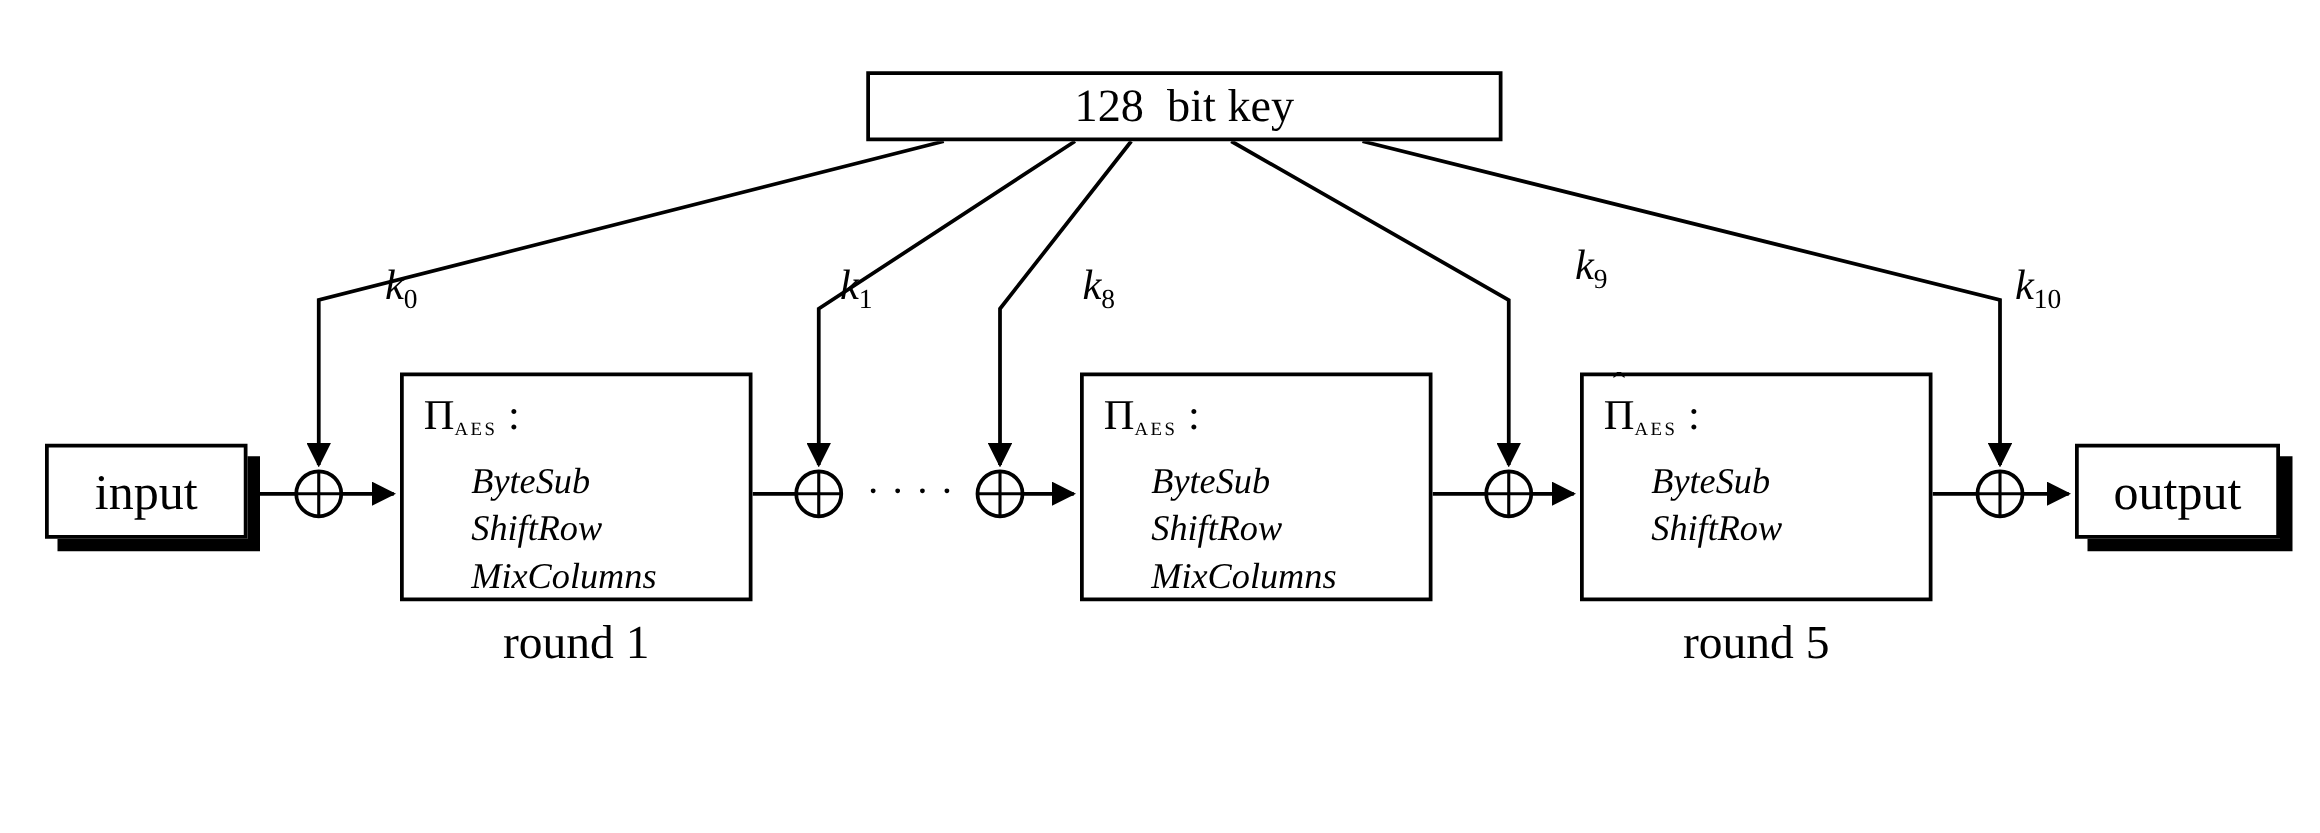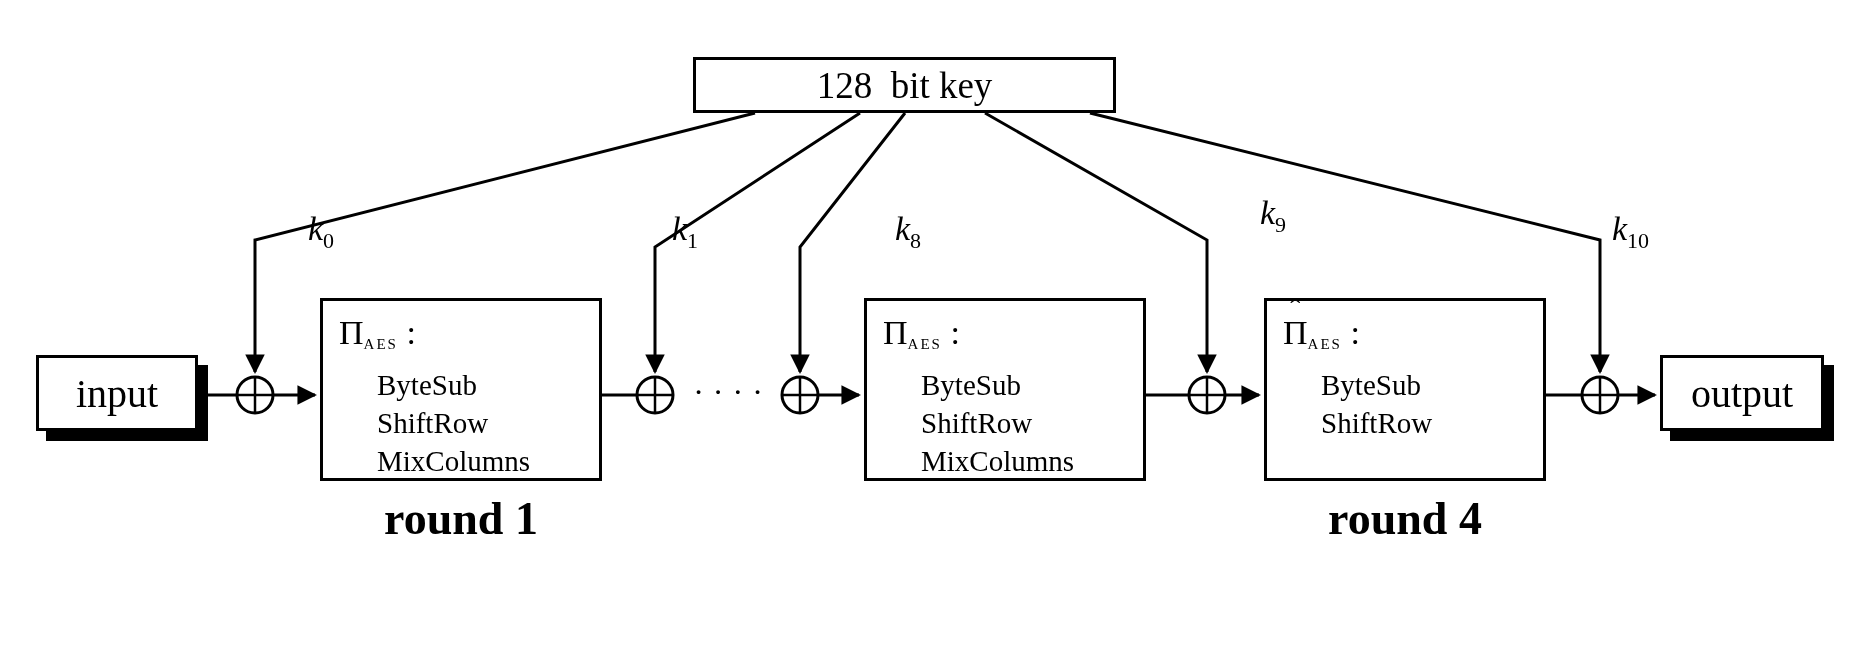--- a/index.html
+++ b/index.html
@@ -16,21 +16,21 @@
   .svg-layer { position: absolute; left: 0; top: 0; width: 1856px; height: 666px; }
 
   .box {
     position: absolute;
     border: 3px solid #000;
     background: #fff;
     display: flex;
     align-items: center;
     justify-content: center;
   }
-  .key-box { left: 693px; top: 57px; width: 423px; height: 56px; font-size: 37px; }
+  .key-box { left: 693px; top: 57px; width: 509px; height: 56px; font-size: 37px; }
   .io-box  { font-size: 40px; box-shadow: 10px 10px 0 0 #000; }
   .input-box  { left: 36px;  top: 355px; width: 162px; height: 76px; }
   .output-box { left: 1660px; top: 355px; width: 164px; height: 76px; }
 
   .round-box {
     position: absolute;
     top: 298px;
     width: 282px;
     height: 183px;
     border: 3px solid #000;
@@ -41,39 +41,38 @@
   .round-9  { left: 864px; }
   .round-10 { left: 1264px; }
 
   .pi-line { font-size: 34px; line-height: 44px; white-space: nowrap; }
   .pi-wrap { position: relative; display: inline-block; }
   .hat {
     position: absolute; left: 50%; transform: translateX(-50%);
     top: -17px; font-size: 30px; line-height: 30px;
   }
   .pi-sub { font-size: 15px; vertical-align: -5px; letter-spacing: 2px; }
-  .op { font-size: 29px; line-height: 38px; margin-left: 38px; white-space: nowrap; }
+  .op { font-size: 29px; line-height: 38px; margin-left: 38px; white-space: nowrap; font-style: italic; }
 
   .caption {
     position: absolute;
     top: 492px;
     width: 282px;
     text-align: center;
-    font-size: 46px;
-    font-weight: bold;
+    font-size: 38px;
   }
   .cap-1  { left: 320px; }
   .cap-9  { left: 864px; }
   .cap-10 { left: 1264px; }
 
   .klabel { position: absolute; font-size: 34px; font-style: italic; white-space: nowrap; margin-left: 40px; }
   .klabel sub { font-style: normal; font-size: 22px; }
   .k0  { left: 268px;  top: 210px; }
   .k1  { left: 632px;  top: 210px; }
-  .k8  { left: 855px;  top: 210px; }
+  .k8  { left: 826px;  top: 210px; }
   .k9  { left: 1220px; top: 194px; }
   .k10 { left: 1572px; top: 210px; }
 
   .dots {
     position: absolute;
     left: 674px; top: 374px; width: 108px;
     text-align: center;
     font-size: 32px;
     letter-spacing: 9px;
     text-indent: 9px; 
@@ -172,15 +171,15 @@
 
   <div class="round-box round-10">
     <div class="pi-line">
       <span class="pi-wrap"><span class="hat">ˆ</span><span>Π</span></span><span class="pi-sub">AES</span><span>&nbsp;:</span>
     </div>
     <div class="op">ByteSub</div>
     <div class="op">ShiftRow</div>
   </div>
 
   <div class="caption cap-1">round 1</div>
-  <div class="caption cap-10">round 4</div>
+  <div class="caption cap-10">round 5</div>
 
 </div>
 
 </body></html>

